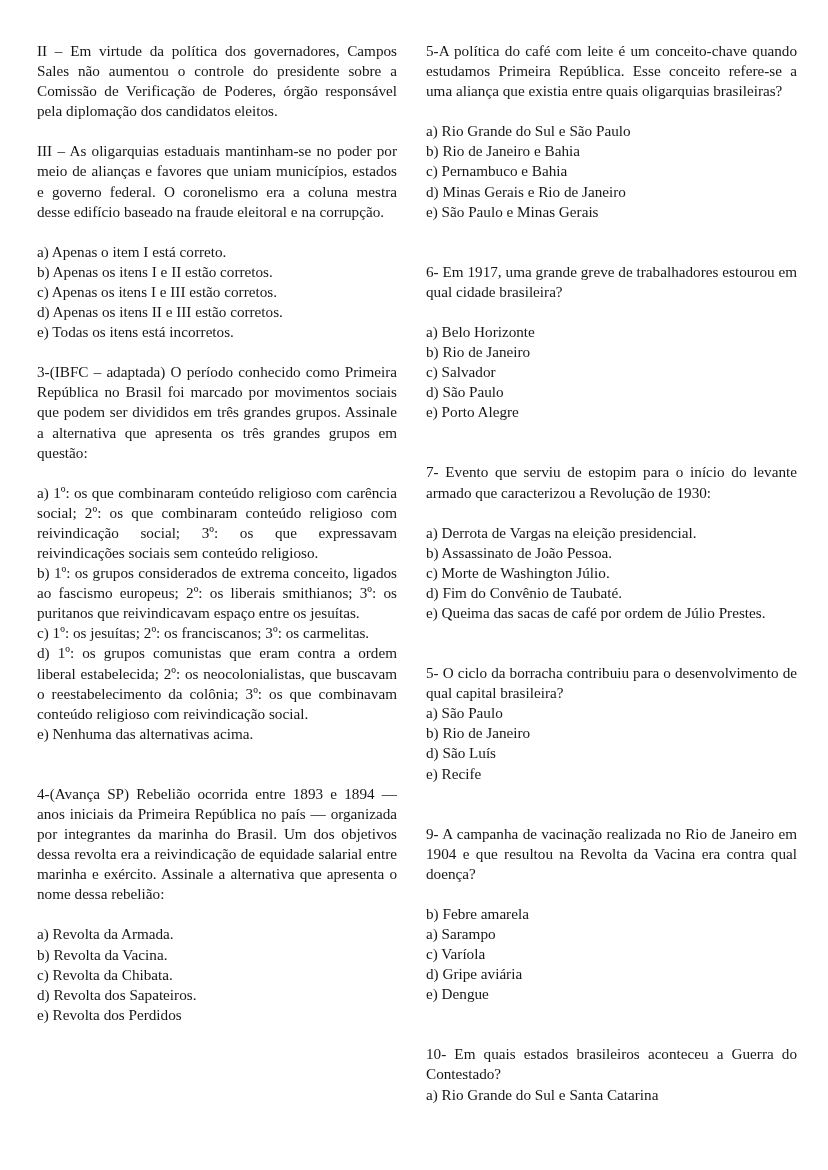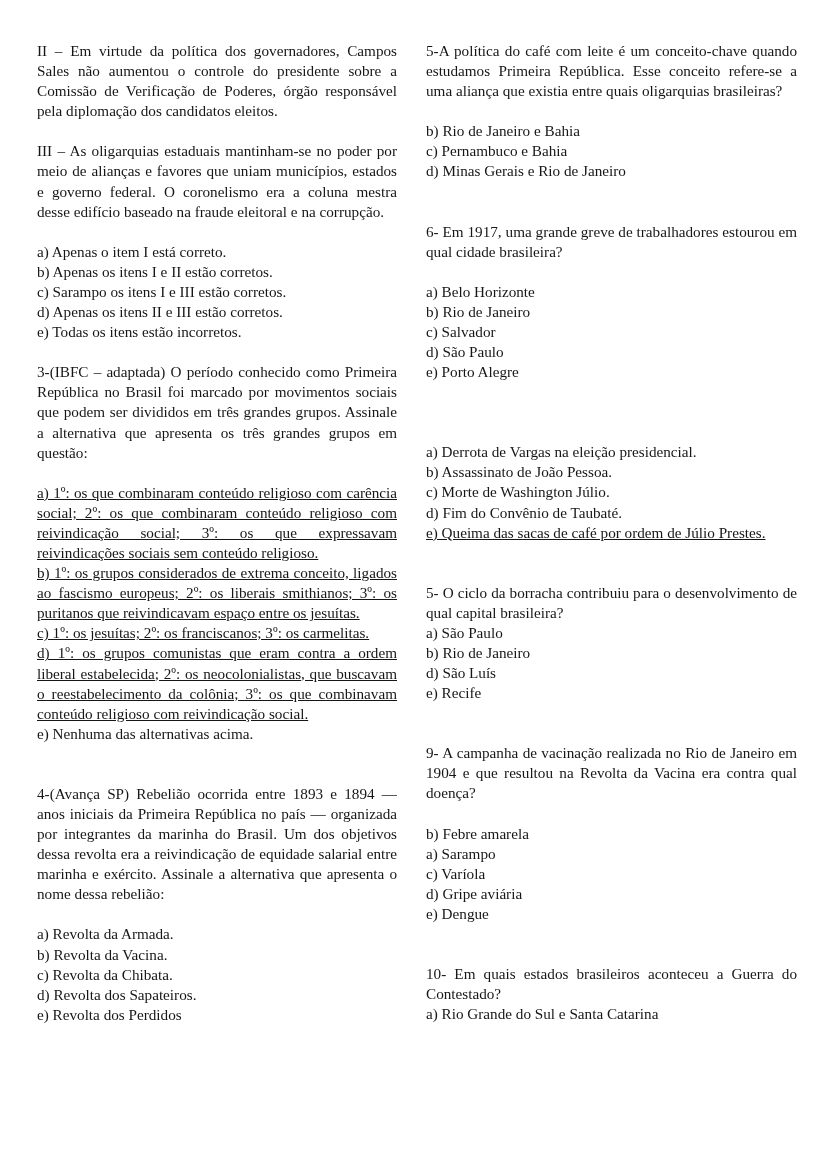--- a/index.html
+++ b/index.html
@@ -38,21 +38,21 @@
     line-height: 20.1px;
     color: #161616;
     text-align: justify;
     text-justify: inter-word;
     margin: 0;
     -webkit-hyphens: none;
     hyphens: none;
   }
   
   .block.stmt { text-align: justify; }
-  .block.opt  { text-align: justify; text-decoration: underline; }
+  .block.opt  { text-align: justify; }
   .block.opt-left { text-align: left; }
 
   
   .gap-para   { height: 20px; }
   .gap-big    { height: 40px; }
 </style>
 </head>
 <body>
 
 <div class="page">
@@ -61,23 +61,23 @@
     <div class="col col-left">
 
       <p class="block stmt">II – Em virtude da política dos governadores, Campos Sales não aumentou o controle do presidente sobre a Comissão de Verificação de Poderes, órgão responsável pela diplomação dos candidatos eleitos.</p>
       <div class="gap-para"></div>
 
       <p class="block stmt">III – As oligarquias estaduais mantinham-se no poder por meio de alianças e favores que uniam municípios, estados e governo federal. O coronelismo era a coluna mestra desse edifício baseado na fraude eleitoral e na corrupção.</p>
       <div class="gap-para"></div>
 
       <p class="block opt-left">a) Apenas o item I está correto.</p>
       <p class="block opt-left">b) Apenas os itens I e II estão corretos.</p>
-      <p class="block opt-left">c) Sarampo os itens I e III estão corretos.</p>
+      <p class="block opt-left">c) Apenas os itens I e III estão corretos.</p>
       <p class="block opt-left">d) Apenas os itens II e III estão corretos.</p>
-      <p class="block opt-left">e) Todas os itens estão incorretos.</p>
+      <p class="block opt-left">e) Todas os itens está incorretos.</p>
       <div class="gap-para"></div>
 
       <p class="block stmt">3-(IBFC – adaptada) O período conhecido como Primeira República no Brasil foi marcado por movimentos sociais que podem ser divididos em três grandes grupos. Assinale a alternativa que apresenta os três grandes grupos em questão:</p>
       <div class="gap-para"></div>
 
       <p class="block opt">a) 1º: os que combinaram conteúdo religioso com carência social; 2º: os que combinaram conteúdo religioso com reivindicação social; 3º: os que expressavam reivindicações sociais sem conteúdo religioso.</p>
       <p class="block opt">b) 1º: os grupos considerados de extrema conceito, ligados ao fascismo europeus; 2º: os liberais smithianos; 3º: os puritanos que reivindicavam espaço entre os jesuítas.</p>
       <p class="block opt">c) 1º: os jesuítas; 2º: os franciscanos; 3º: os carmelitas.</p>
       <p class="block opt">d) 1º: os grupos comunistas que eram contra a ordem liberal estabelecida; 2º: os neocolonialistas, que buscavam o reestabelecimento da colônia; 3º: os que combinavam conteúdo religioso com reivindicação social.</p>
       <p class="block opt-left">e) Nenhuma das alternativas acima.</p>
@@ -92,35 +92,38 @@
       <p class="block opt-left">d) Revolta dos Sapateiros.</p>
       <p class="block opt-left">e) Revolta dos Perdidos</p>
 
     </div>
 
     <div class="col col-right">
 
       <p class="block stmt">5-A política do café com leite é um conceito-chave quando estudamos Primeira República. Esse conceito refere-se a uma aliança que existia entre quais oligarquias brasileiras?</p>
       <div class="gap-para"></div>
 
+      <p class="block opt-left">a) Rio Grande do Sul e São Paulo</p>
       <p class="block opt-left">b) Rio de Janeiro e Bahia</p>
       <p class="block opt-left">c) Pernambuco e Bahia</p>
       <p class="block opt-left">d) Minas Gerais e Rio de Janeiro</p>
+      <p class="block opt-left">e) São Paulo e Minas Gerais</p>
       <div class="gap-big"></div>
 
       <p class="block stmt">6- Em 1917, uma grande greve de trabalhadores estourou em qual cidade brasileira?</p>
       <div class="gap-para"></div>
 
       <p class="block opt-left">a) Belo Horizonte</p>
       <p class="block opt-left">b) Rio de Janeiro</p>
       <p class="block opt-left">c) Salvador</p>
       <p class="block opt-left">d) São Paulo</p>
       <p class="block opt-left">e) Porto Alegre</p>
       <div class="gap-big"></div>
 
+      <p class="block stmt">7- Evento que serviu de estopim para o início do levante armado que caracterizou a Revolução de 1930:</p>
       <div class="gap-para"></div>
 
       <p class="block opt-left">a) Derrota de Vargas na eleição presidencial.</p>
       <p class="block opt-left">b) Assassinato de João Pessoa.</p>
       <p class="block opt-left">c) Morte de Washington Júlio.</p>
       <p class="block opt-left">d) Fim do Convênio de Taubaté.</p>
       <p class="block opt">e) Queima das sacas de café por ordem de Júlio Prestes.</p>
       <div class="gap-big"></div>
 
       <p class="block stmt">5- O ciclo da borracha contribuiu para o desenvolvimento de qual capital brasileira?</p>

